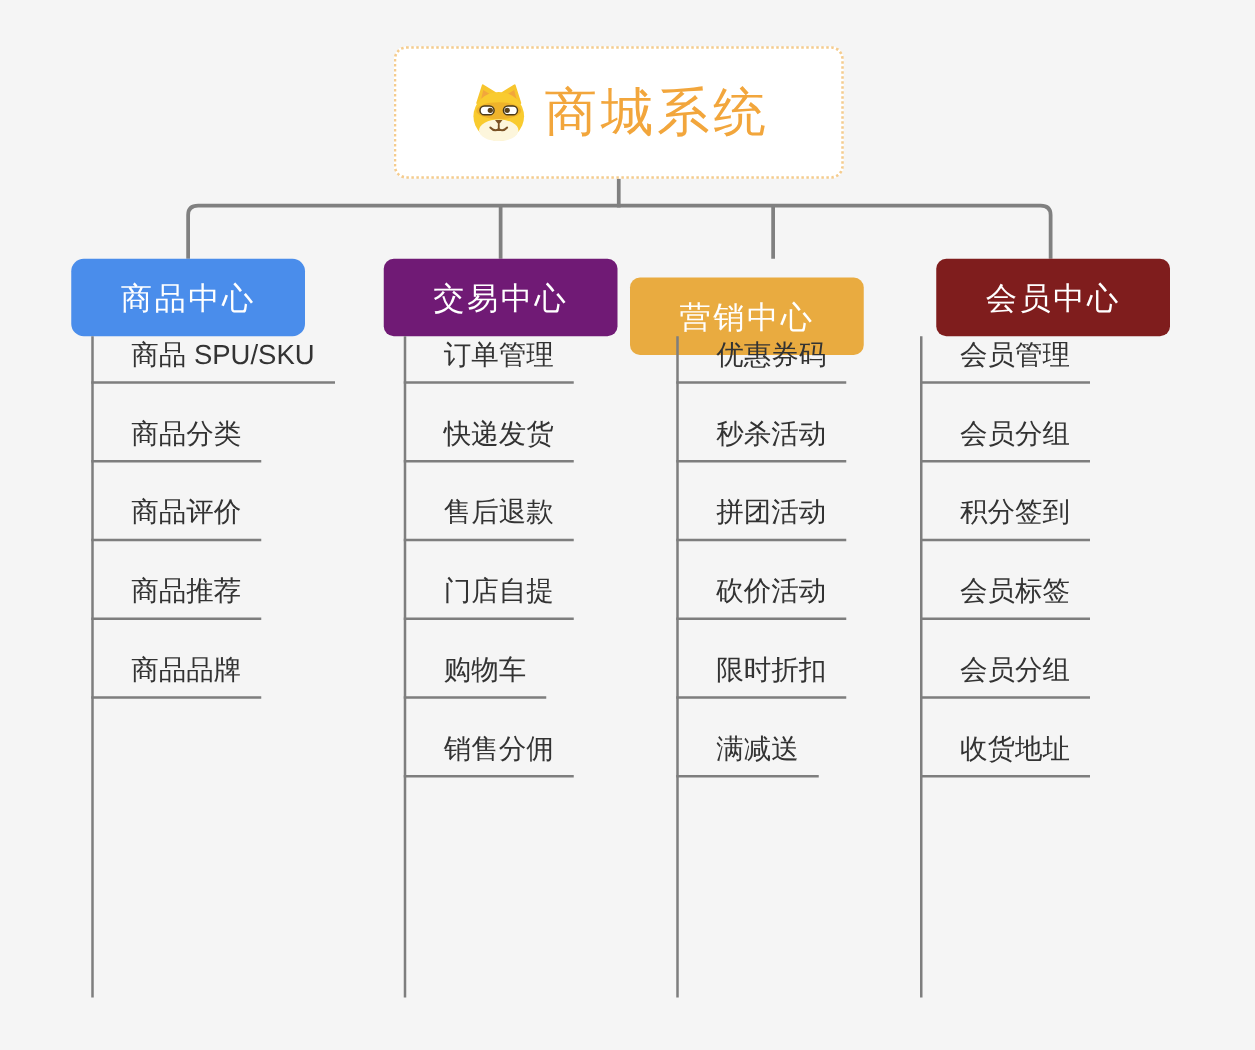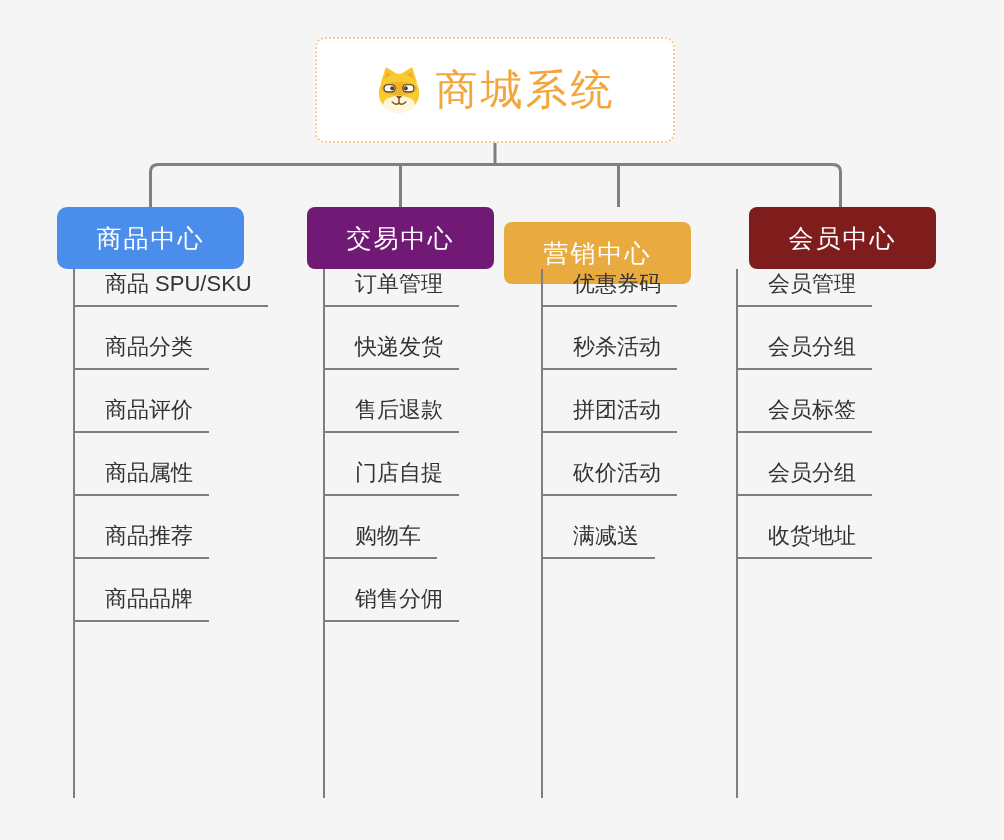--- a/index.html
+++ b/index.html
@@ -131,23 +131,20 @@
         <div class="leaf">
           <span class="leaf-text">商品 SPU/SKU</span>
         </div>
         <div class="leaf">
           <span class="leaf-text">商品分类</span>
         </div>
         <div class="leaf">
           <span class="leaf-text">商品评价</span>
         </div>
         <div class="leaf">
-          <span class="leaf-text">商品属性</span>
-        </div>
-        <div class="leaf">
           <span class="leaf-text">商品推荐</span>
         </div>
         <div class="leaf">
           <span class="leaf-text">商品品牌</span>
         </div>
       </div>
       <div class="category-node" style="left: 307px; background: #701a75;">
         <span>交易中心</span>
       </div>
       <div class="col-leaves" style="left: 323px;">
@@ -182,35 +179,41 @@
         <div class="leaf">
           <span class="leaf-text">秒杀活动</span>
         </div>
         <div class="leaf">
           <span class="leaf-text">拼团活动</span>
         </div>
         <div class="leaf">
           <span class="leaf-text">砍价活动</span>
         </div>
         <div class="leaf">
+          <span class="leaf-text">限时折扣</span>
+        </div>
+        <div class="leaf">
           <span class="leaf-text">满减送</span>
         </div>
       </div>
       <div class="category-node" style="left: 749px; background: #7f1d1d;">
         <span>会员中心</span>
       </div>
       <div class="col-leaves" style="left: 736px;">
         <div class="vline"></div>
         <div class="leaf">
           <span class="leaf-text">会员管理</span>
         </div>
         <div class="leaf">
           <span class="leaf-text">会员分组</span>
         </div>
         <div class="leaf">
+          <span class="leaf-text">积分签到</span>
+        </div>
+        <div class="leaf">
           <span class="leaf-text">会员标签</span>
         </div>
         <div class="leaf">
           <span class="leaf-text">会员分组</span>
         </div>
         <div class="leaf">
           <span class="leaf-text">收货地址</span>
         </div>
       </div>
     </div>

